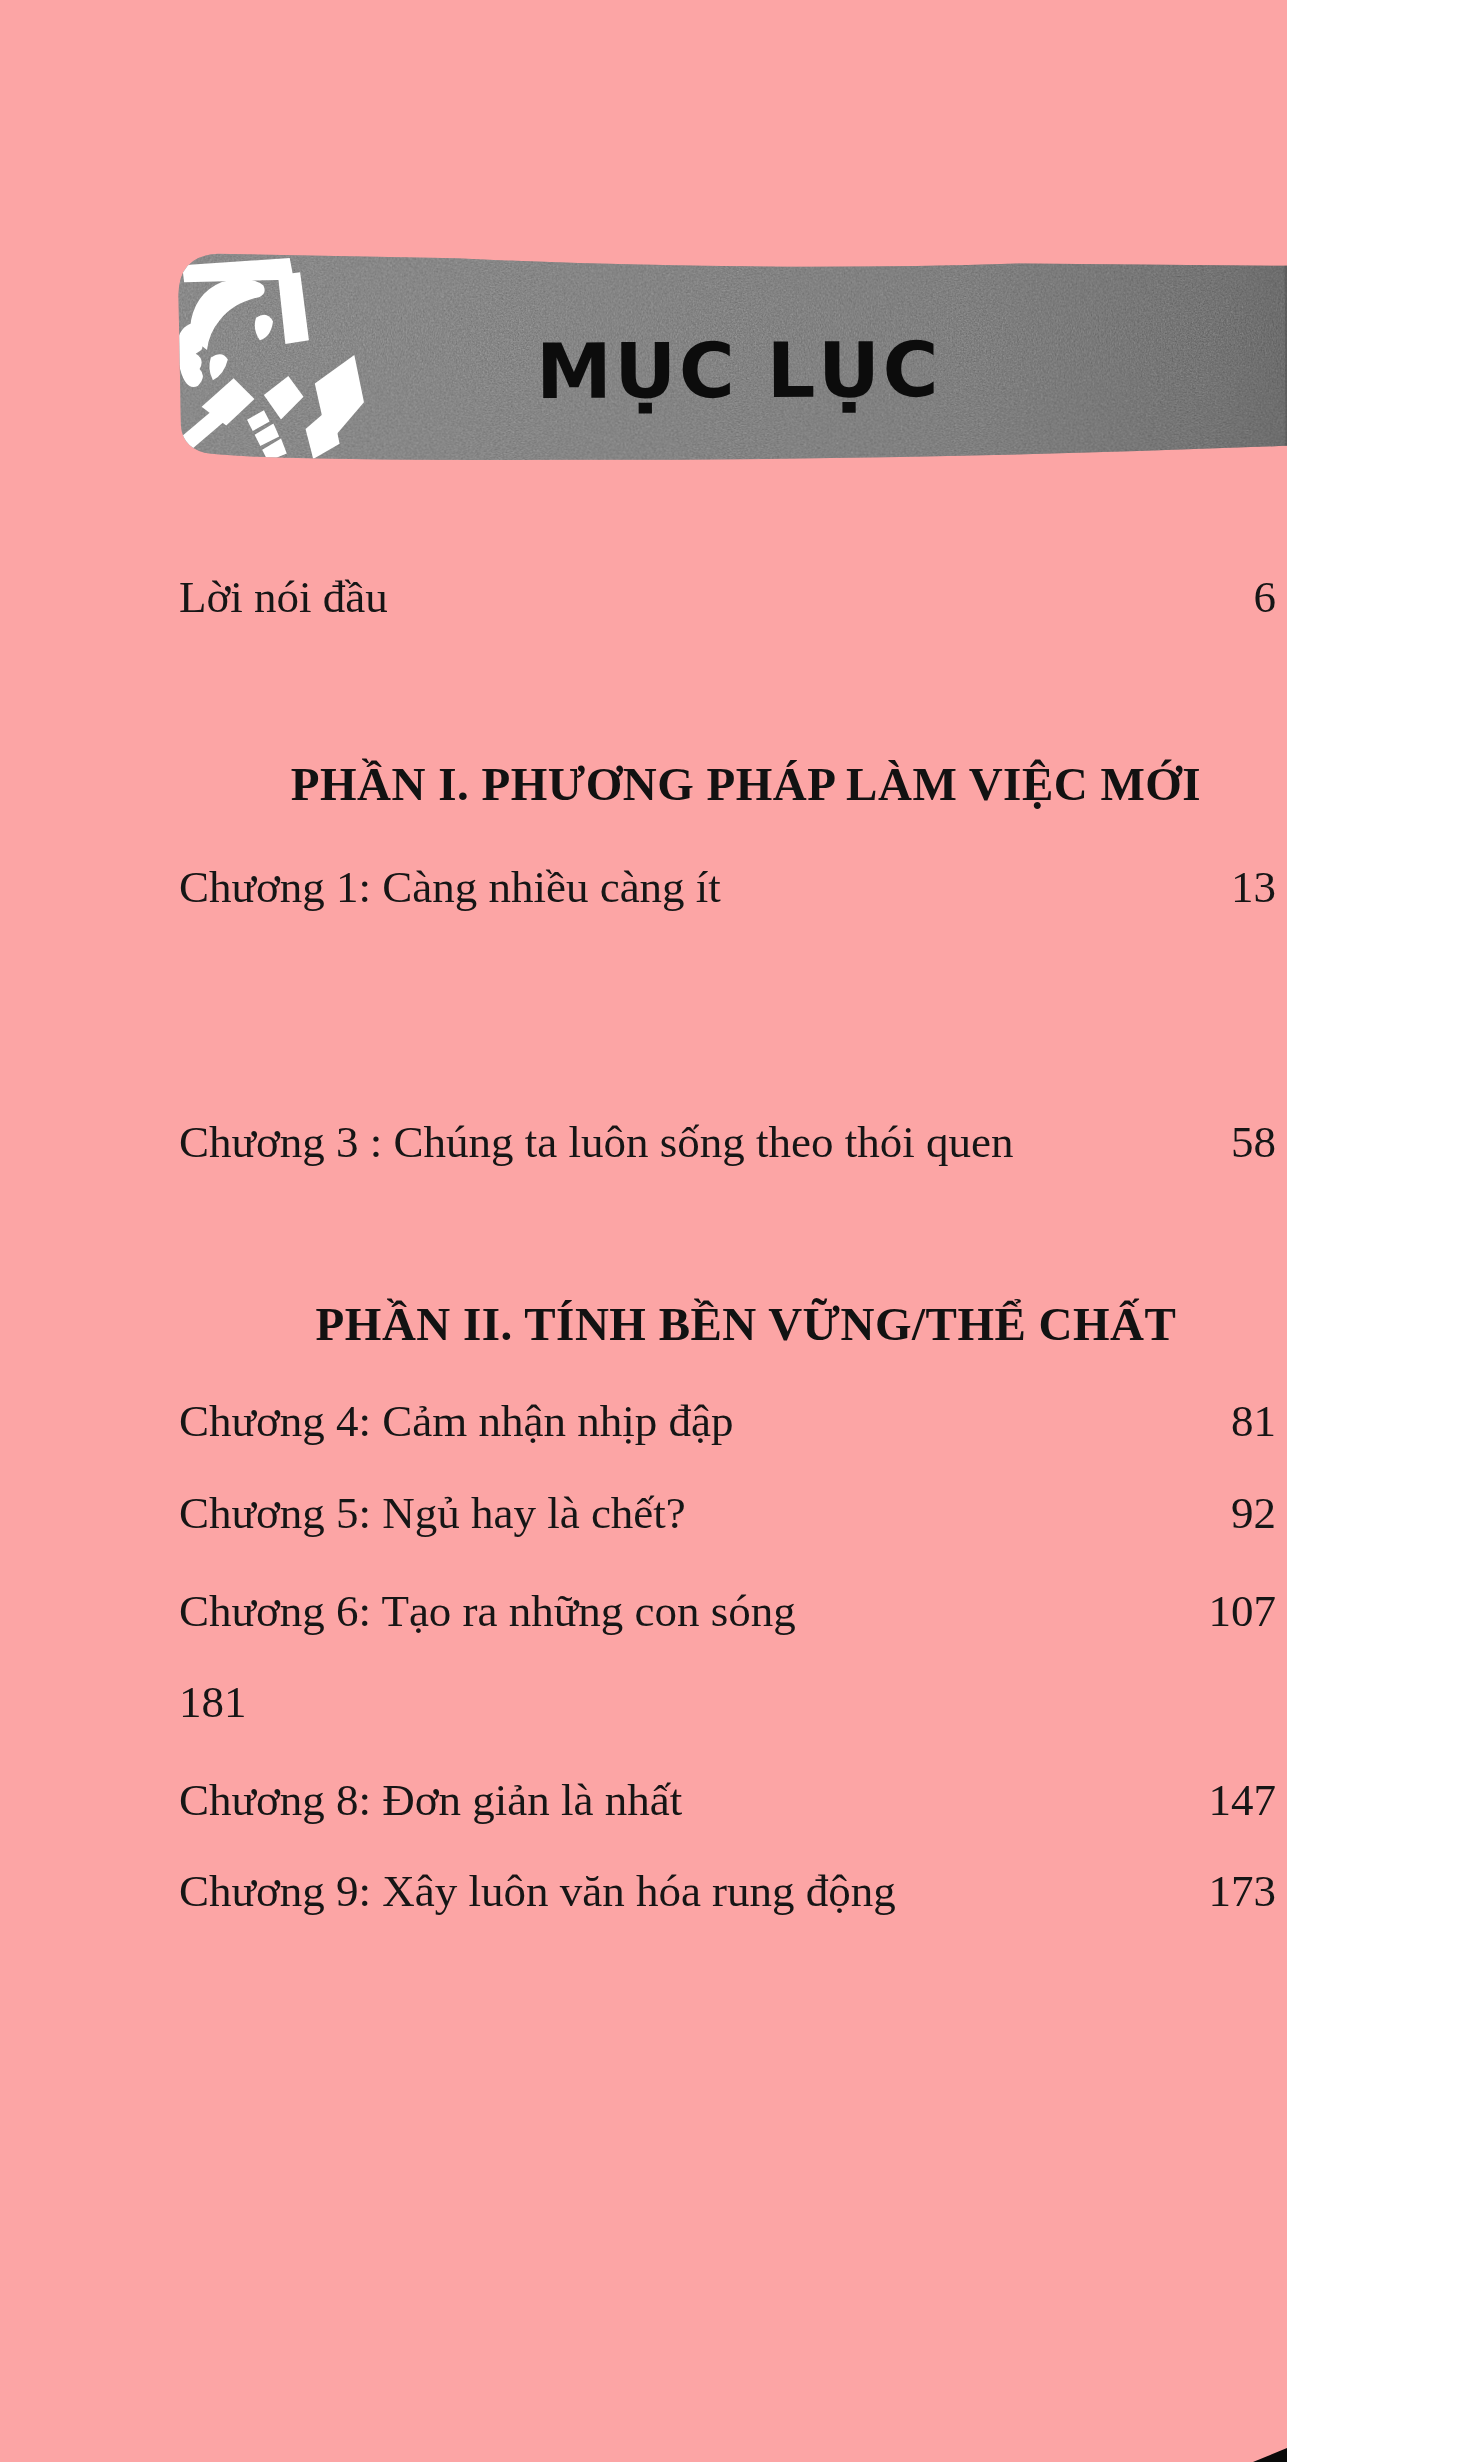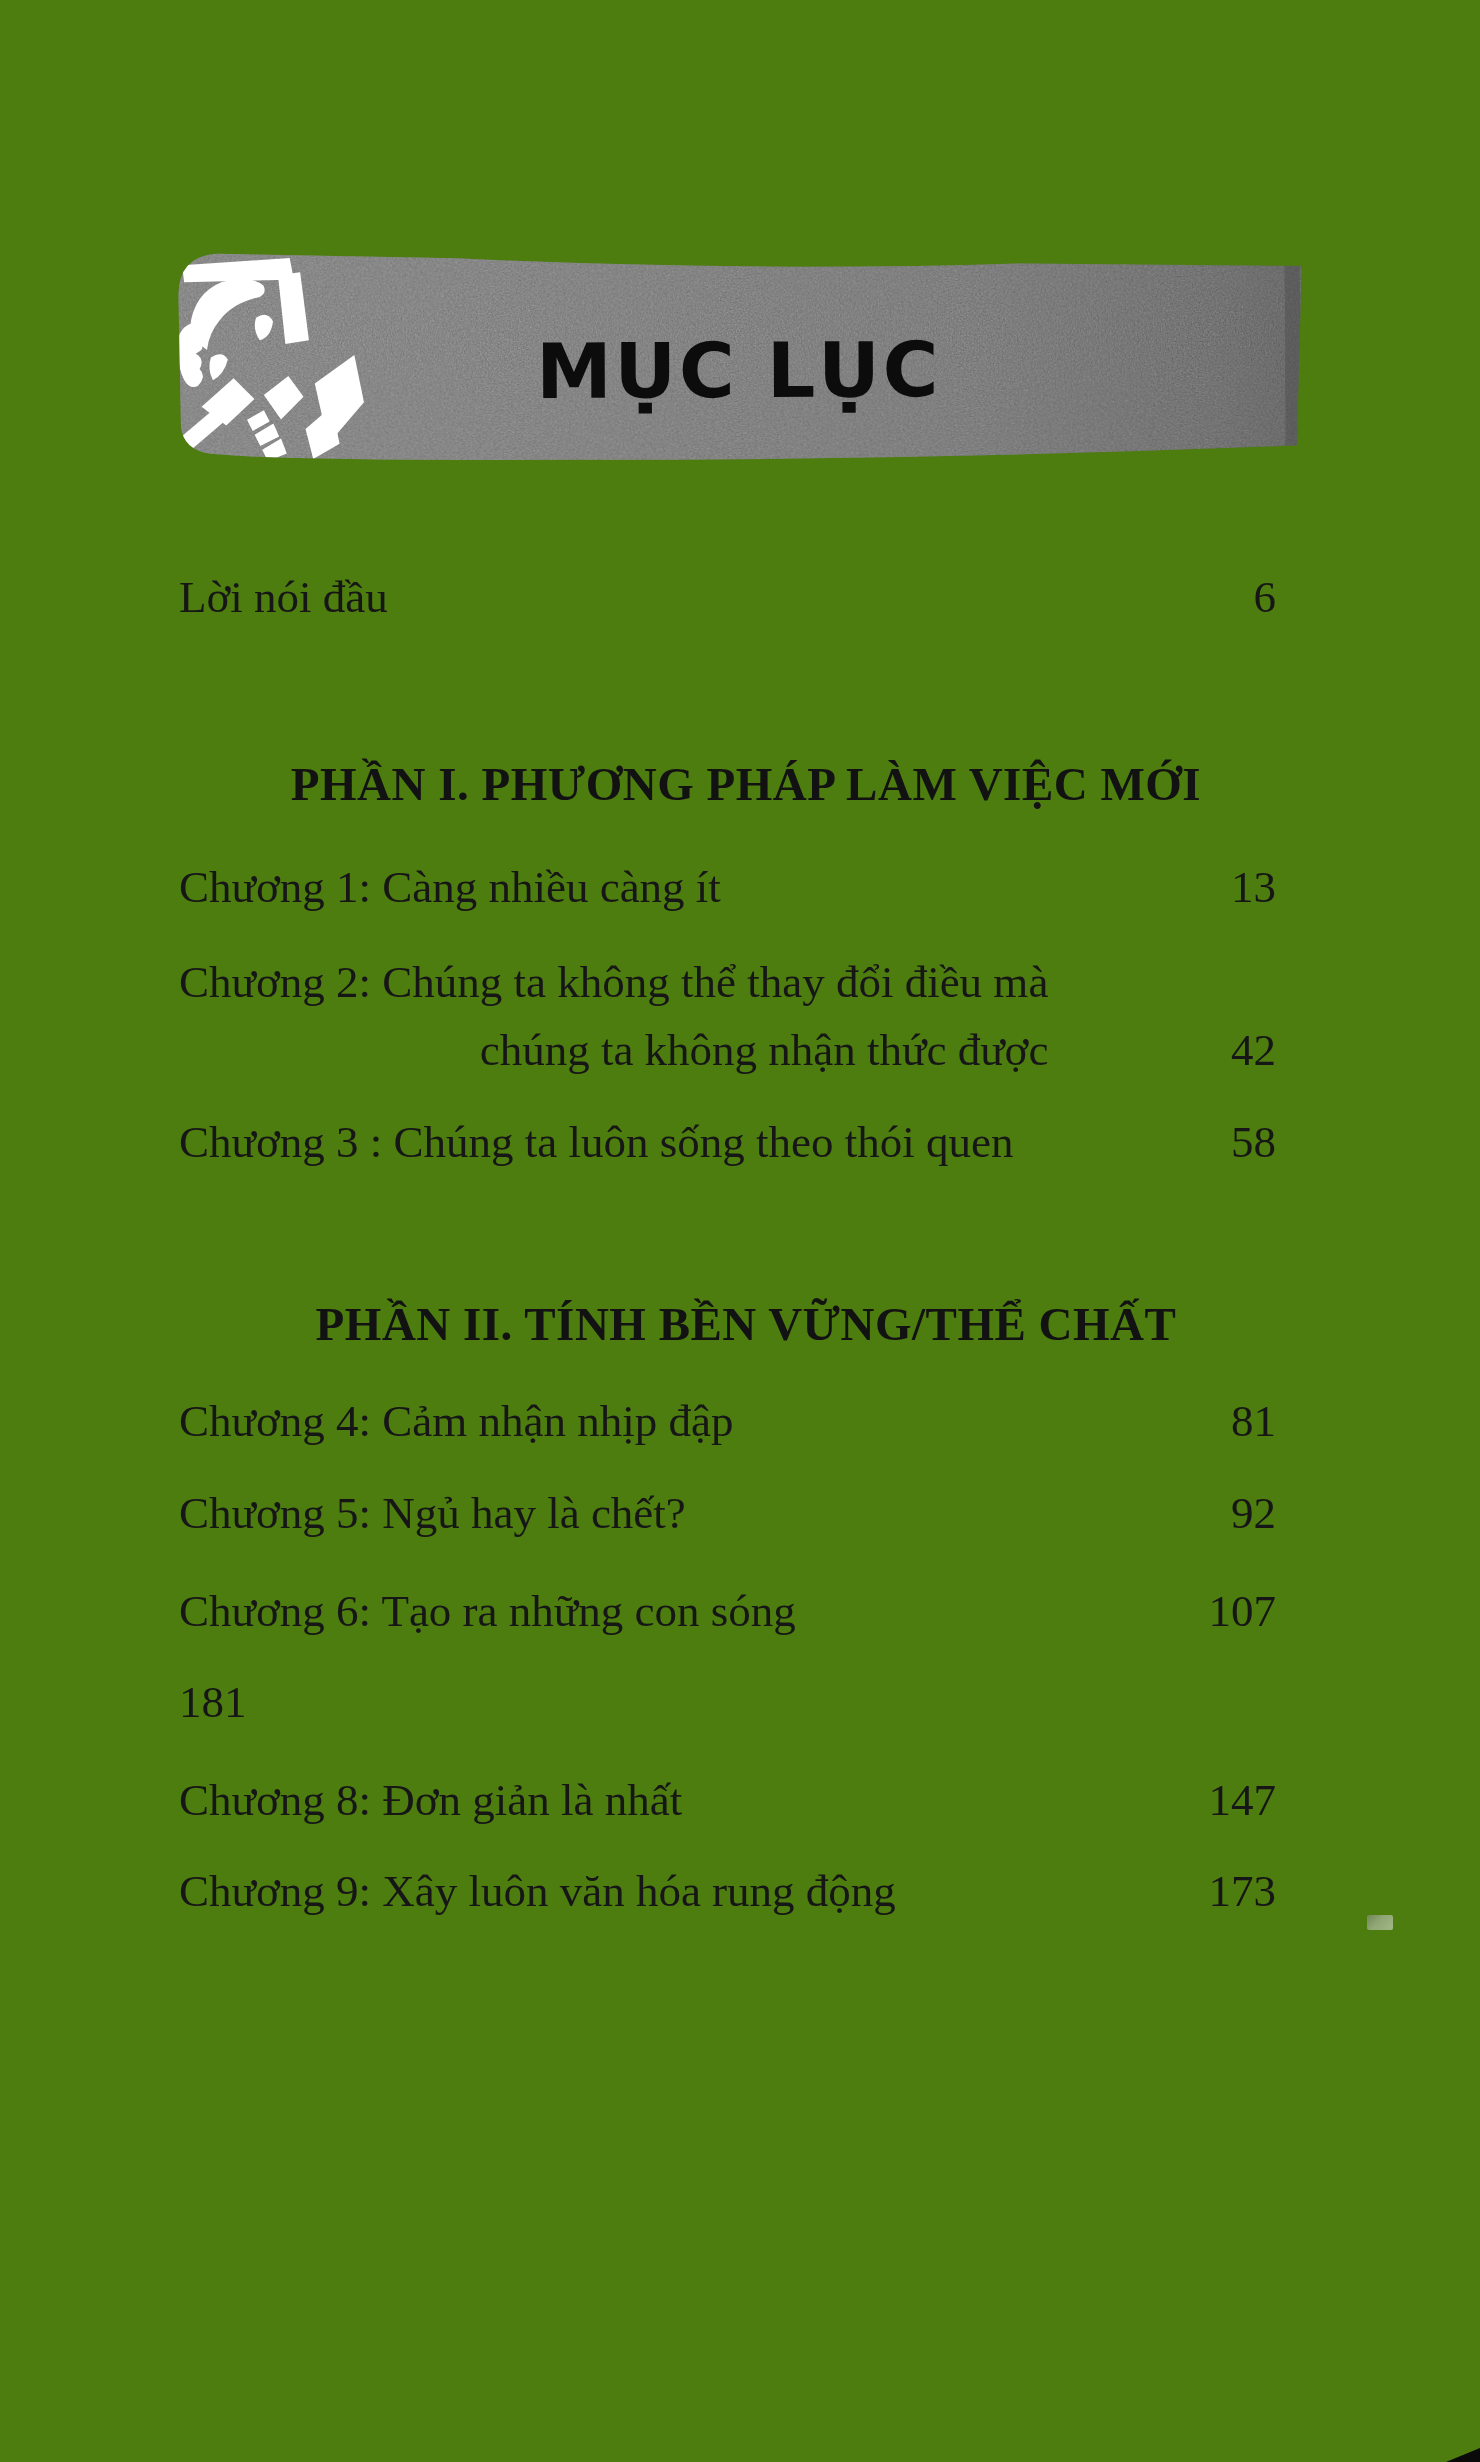--- a/index.html
+++ b/index.html
@@ -1,19 +1,19 @@
 <!DOCTYPE html>
 <html style="font-size:15px"><head>
 <meta charset="utf-8">
 <style>
   html,body{margin:0;padding:0;background:#ffffff;}
   .page{
     position:relative;
-    width:1480px;height:2462px;
-    background:#4d7c0f;
+    width:1287px;height:2462px;
+    background:#fca5a5;
     overflow:hidden;
     font-family:"Liberation Serif", serif;
     color:#161616;
   }
   
   .banner{
     position:absolute;left:173px;top:242px;width:1131px;height:219px;
     transform:rotate(-0.25deg);
   }
   .banner svg{position:absolute;left:0;top:0;width:100%;height:100%;display:block;}
@@ -125,27 +125,20 @@
     <span class="p">6</span>
   </div>
 
   <div class="section-heading" style="top:752px">PHẦN I. PHƯƠNG PHÁP LÀM VIỆC MỚI</div>
 
   <div class="toc-row" style="top:857px">
     <span class="t">Chương 1: Càng nhiều càng ít</span>
     <span class="p">13</span>
   </div>
 
-  <div class="toc-row two-line" style="top:948px">
-    <span class="t t2">
-      <span style="display:block">Chương 2: Chúng ta không thể thay đổi điều mà</span>
-      <span style="display:block">chúng ta không nhận thức được</span>
-    </span>
-    <span class="p" style="line-height:68px">42</span>
-  </div>
 
   <div class="toc-row" style="top:1112px">
     <span class="t">Chương 3 : Chúng ta luôn sống theo thói quen</span>
     <span class="p">58</span>
   </div>
 
   <div class="section-heading" style="top:1292px">PHẦN II. TÍNH BỀN VỮNG/THỂ CHẤT</div>
 
   <div class="toc-row" style="top:1391px">
     <span class="t">Chương 4: Cảm nhận nhịp đập</span>

